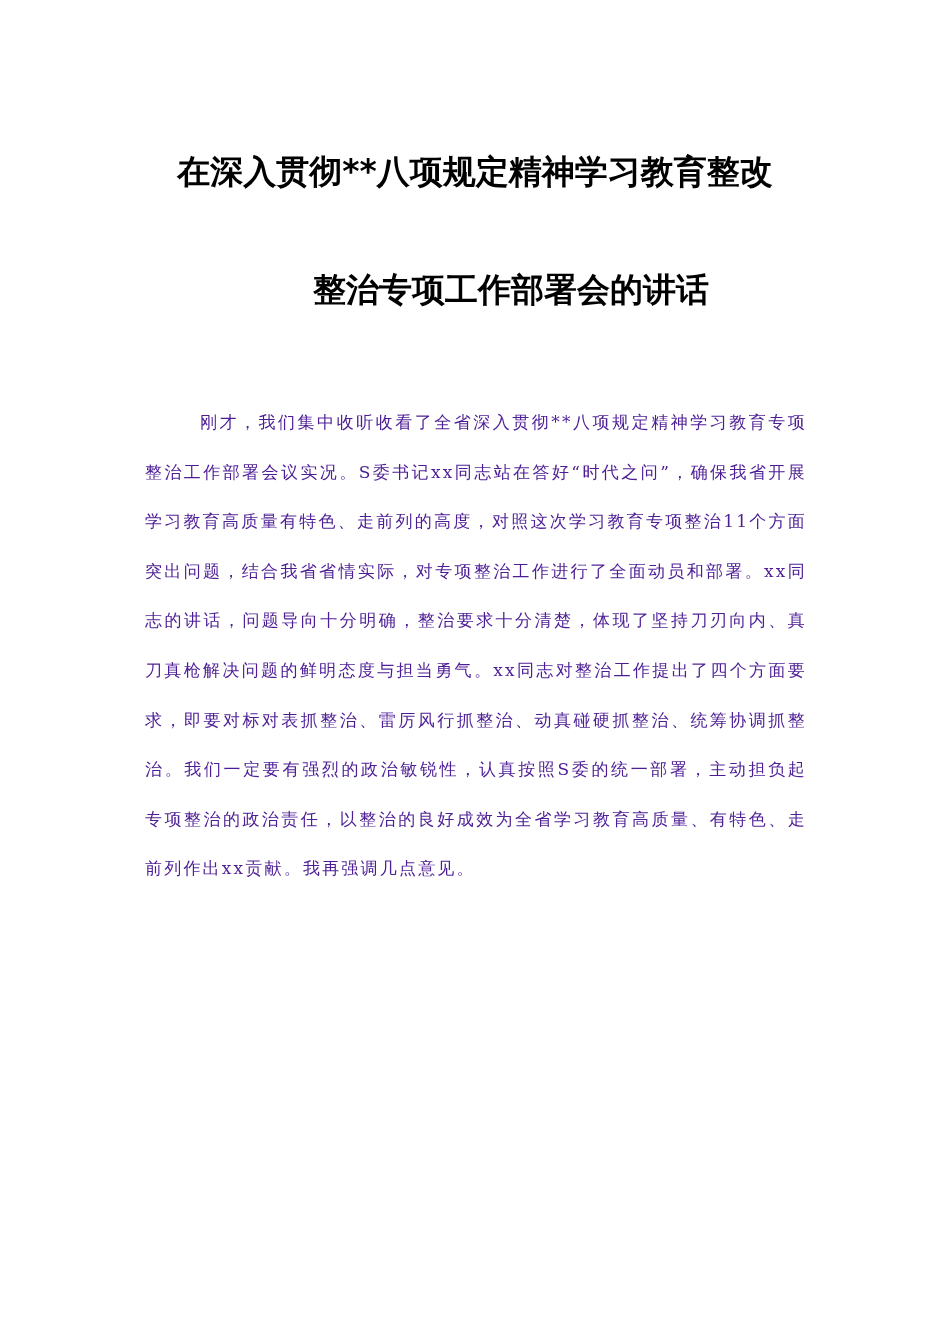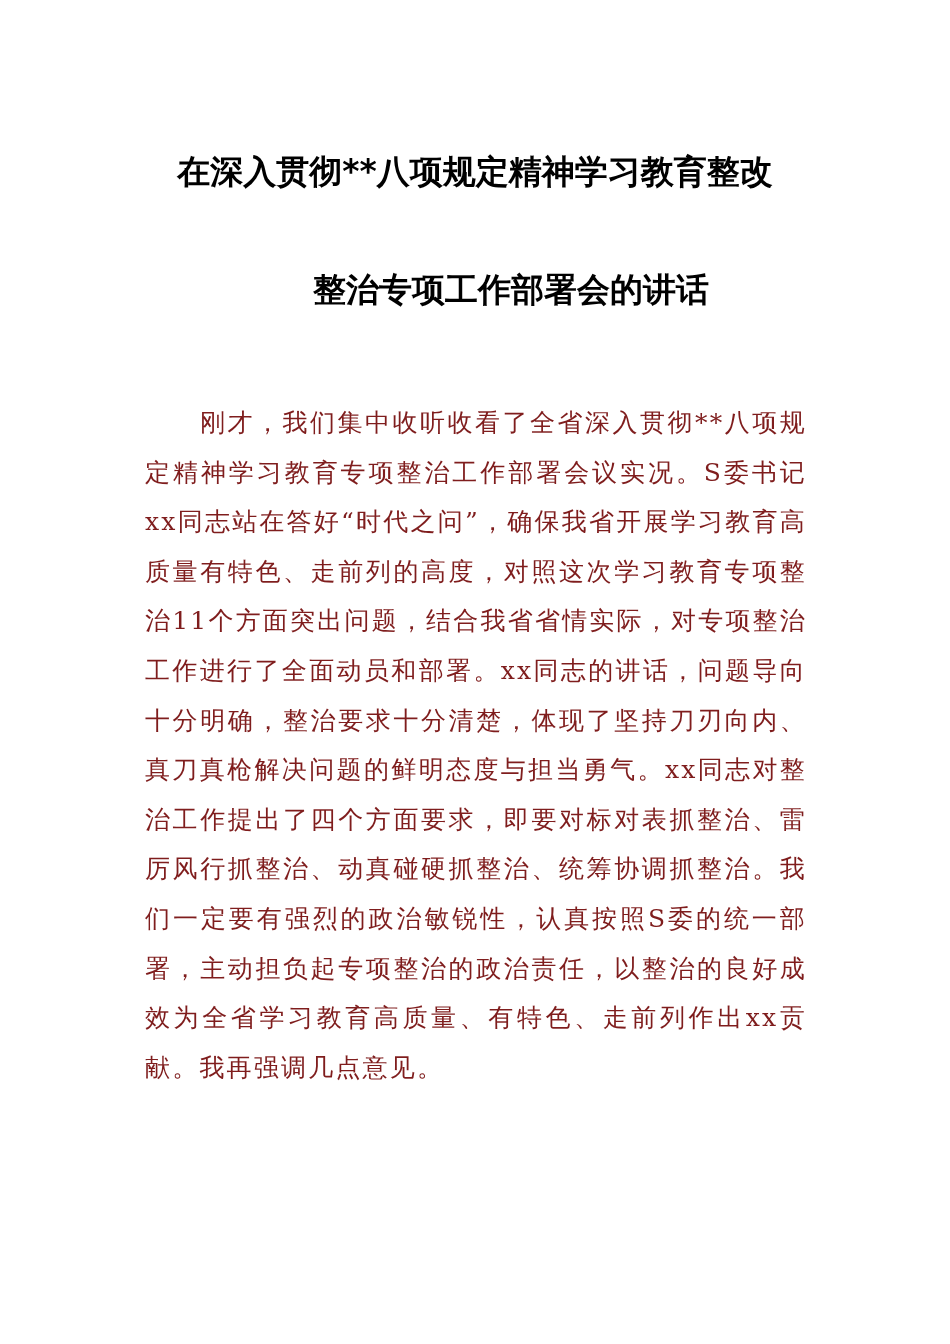--- a/index.html
+++ b/index.html
@@ -7,21 +7,21 @@
   .page { position: absolute; left: 0; top: 0; width: 950px; height: 1344px; background: #fff; }
   .title {
     position: absolute; left: 0; width: 950px; text-align: center;
     font-family: "DejaVu Sans", sans-serif; font-weight: bold;
     font-size: 33px; color: #000; letter-spacing: 0px; white-space: nowrap;
   }
   .title.l1 { top: 150px; }
   .title.l2 { top: 268px; padding-left: 36px; }
   .body {
     position: absolute; left: 145px; top: 398px; width: 662px;
-    font-family: "DejaVu Serif", serif; font-size: 25px; color: #7f1d1d;
+    font-family: "DejaVu Serif", serif; font-size: 17px; color: #4c1d95;
     line-height: 49.6px; text-align: justify; text-align-last: left;
     letter-spacing: 2.2px;
   }
   .body p { margin: 0; text-indent: 55px; }
 </style>
 </head>
 <body>
 
 <div class="page">
   <div class="title l1">在深入贯彻**八项规定精神学习教育整改</div>

